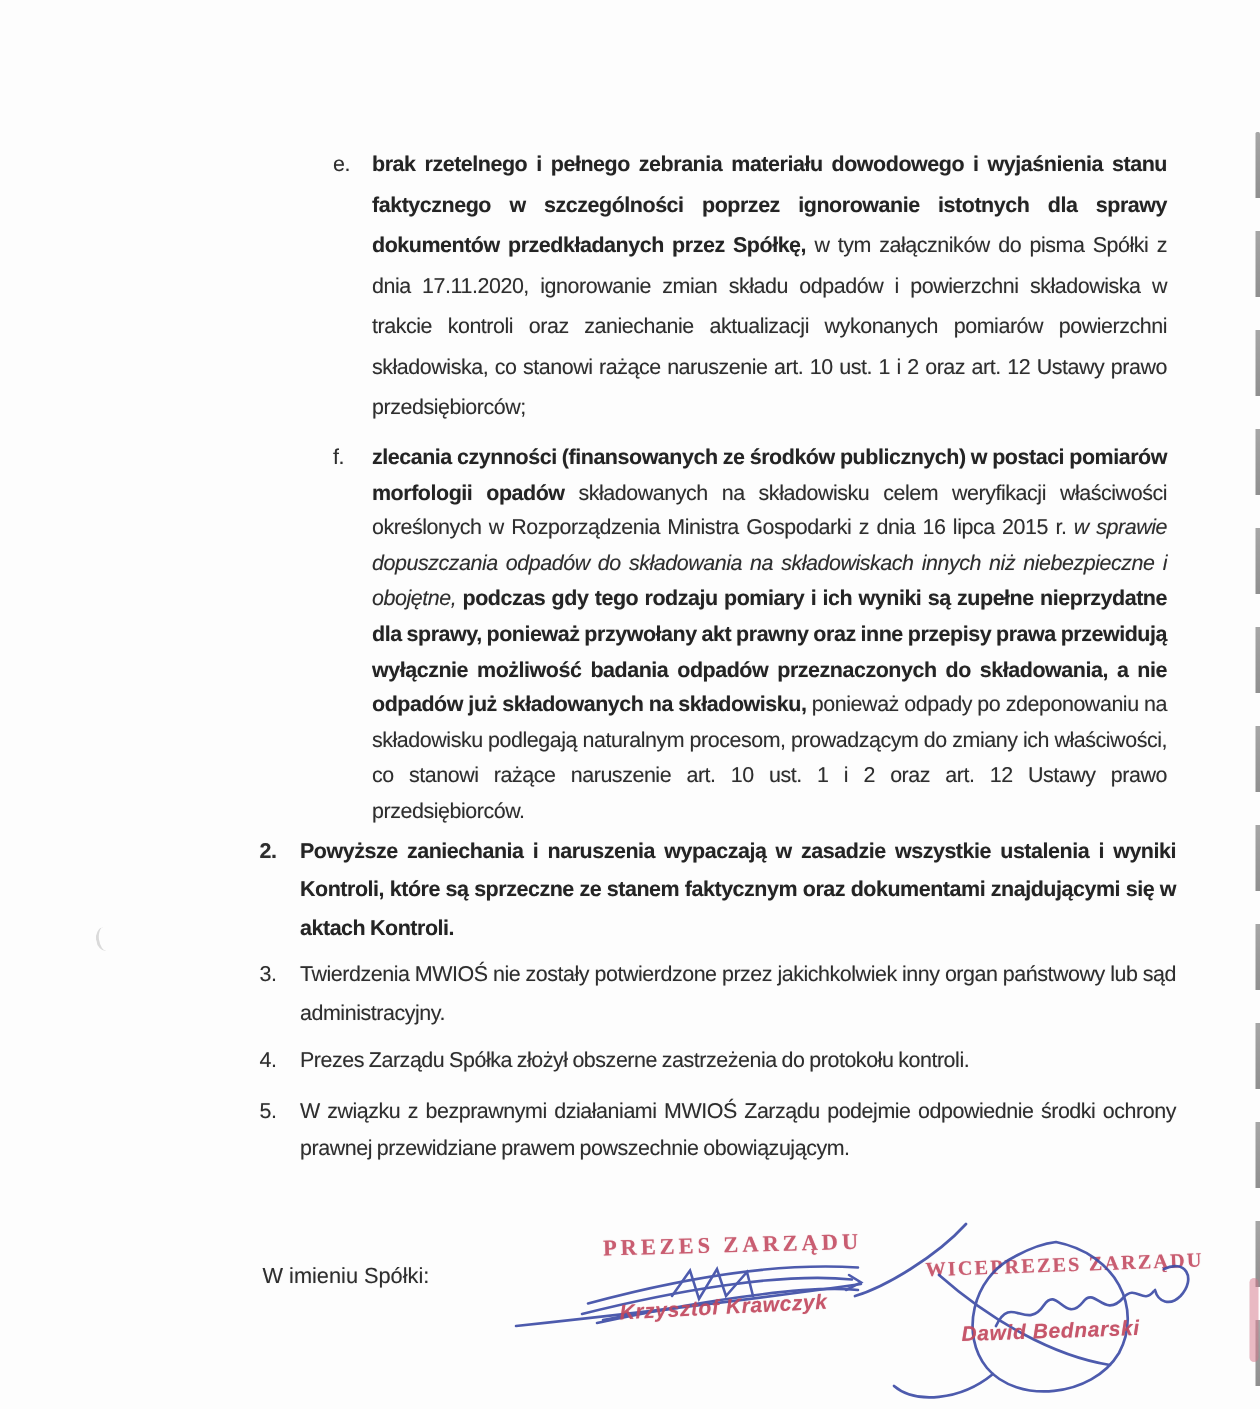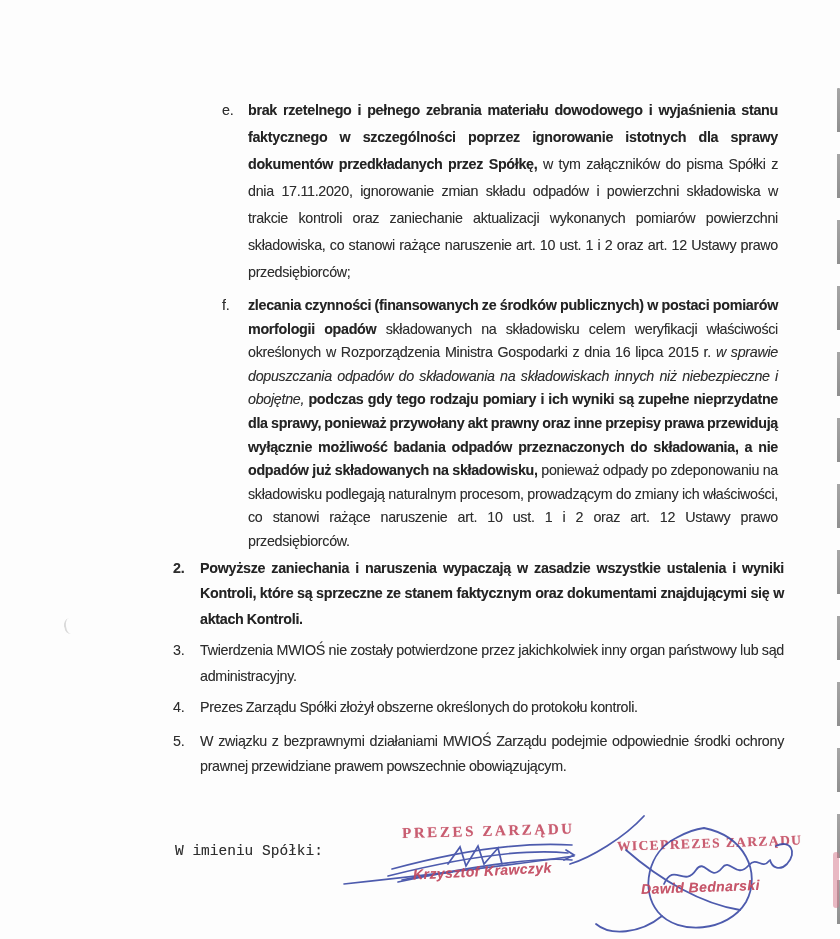--- a/index.html
+++ b/index.html
@@ -25,21 +25,21 @@
   .li-num .marker{left:-27px;}
   .item-e{margin-bottom:8px;}
   .item-f{line-height:23.6px;margin-bottom:2px;}
   .item-n2{margin-bottom:6px;}
   .item-n2 .marker{font-weight:700;}
   .item-n3{margin-bottom:6px;}
   .item-n4{margin-bottom:8px;}
   .seg-bold{font-weight:700;color:#242424;}
   .seg-italic{font-style:italic;}
   
-  .closing-label{position:absolute;left:175px;top:843px;font-size:14.5px;color:#2e2e2e;font-family:Liberation Mono, monospace;}
+  .closing-label{position:absolute;left:175px;top:843px;font-size:14.5px;color:#2e2e2e;}
   .stamp-title{
     position:absolute;font-family:"Liberation Serif","DejaVu Serif",serif;
     font-weight:700;color:#c2485e;opacity:.88;white-space:nowrap;
     text-shadow:0 0 .7px rgba(194,72,94,.55);
   }
   .stamp-title-1{left:402px;top:823px;width:152px;font-size:15px;letter-spacing:2.6px;transform:rotate(-1.5deg);}
   .stamp-title-2{left:617px;top:836px;width:160px;font-size:13.5px;letter-spacing:1.4px;transform:rotate(-2deg);}
   .signer-name{
     position:absolute;font-style:italic;font-weight:700;color:#c2485e;opacity:.92;
     font-size:14px;white-space:nowrap;letter-spacing:.4px;
@@ -90,21 +90,21 @@
       <div class="body"><span class="seg-bold">Powyższe zaniechania i naruszenia wypaczają w zasadzie wszystkie ustalenia i wyniki Kontroli, które są sprzeczne ze stanem faktycznym oraz dokumentami znajdującymi się w aktach Kontroli.</span></div>
     </div>
 
     <div class="item li-num item-n3">
       <span class="marker">3.</span>
       <div class="body"><span class="seg-regular">Twierdzenia MWIOŚ nie zostały potwierdzone przez jakichkolwiek inny organ państwowy lub sąd administracyjny.</span></div>
     </div>
 
     <div class="item li-num item-n4">
       <span class="marker">4.</span>
-      <div class="body"><span class="seg-regular">Prezes Zarządu Spółki złożył obszerne określonych do protokołu kontroli.</span></div>
+      <div class="body"><span class="seg-regular">Prezes Zarządu Spółka złożył obszerne zastrzeżenia do protokołu kontroli.</span></div>
     </div>
 
     <div class="item li-num item-n5">
       <span class="marker">5.</span>
       <div class="body"><span class="seg-regular">W związku z bezprawnymi działaniami MWIOŚ Zarządu podejmie odpowiednie środki ochrony prawnej przewidziane prawem powszechnie obowiązującym.</span></div>
     </div>
 
   </div>
 
   <div class="closing-label">W imieniu Spółki:</div>

